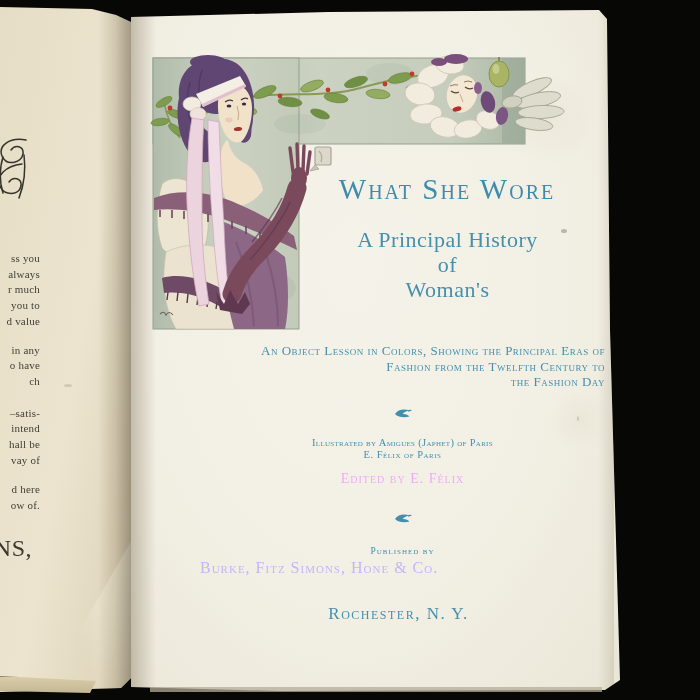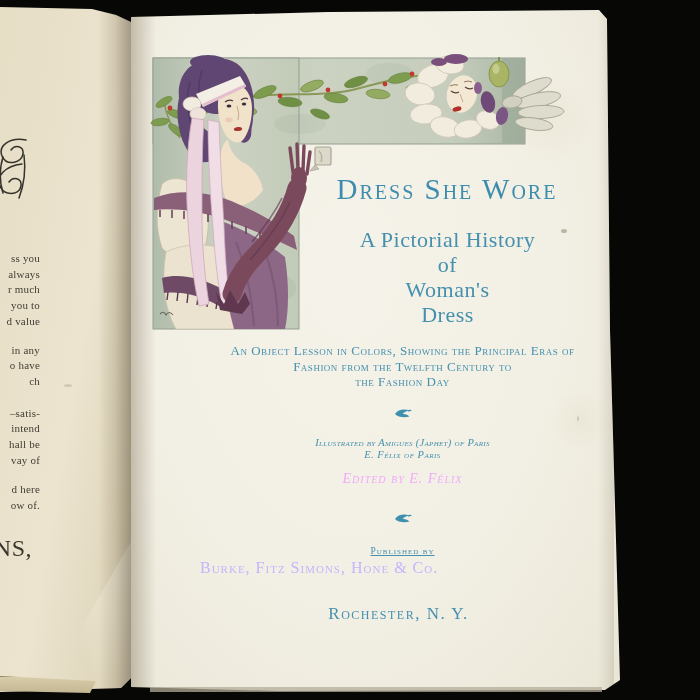--- a/index.html
+++ b/index.html
@@ -44,31 +44,31 @@
   .lp-text .g2{margin-top:13px;}
   .lp-text .g3{margin-top:16px;}
   .lp-text .g4{margin-top:14px;}
   .lp-big{position:absolute;left:-40px;top:534px;width:72px;text-align:right;
     font-size:24px;line-height:28px;color:#3a372f;letter-spacing:.5px;white-space:nowrap;}
   .lp-flourish{position:absolute;left:-5px;top:135px;}
   .tp-title{position:absolute;left:302px;top:172px;width:290px;text-align:center;
     font-variant:small-caps;font-size:29px;line-height:34px;letter-spacing:2px;color:#3e8cad;}
   .tp-subtitle{position:absolute;left:320px;top:227px;width:255px;text-align:center;
     font-size:22px;line-height:25px;letter-spacing:.5px;color:#4590ae;}
-  .tp-tagline{position:absolute;left:200px;top:343px;width:405px;text-align:center;
+  .tp-tagline{position:absolute;left:200px;top:343px;width:405px;text-align:right;
     font-variant:small-caps;font-size:13px;line-height:15.6px;letter-spacing:.5px;color:#4590ae;}
   .orn1{position:absolute;left:394px;top:408px;}
   .orn2{position:absolute;left:394px;top:513px;}
-  .tp-credits{position:absolute;left:200px;top:436px;width:405px;text-align:center;color:#4590ae;font-style:italic;}
+  .tp-credits{position:absolute;left:200px;top:436px;width:405px;text-align:center;color:#4590ae;}
   .credit-1{font-variant:small-caps;font-size:10.5px;line-height:13px;letter-spacing:.3px;}
   .credit-2{font-size:9px;line-height:11px;}
   .credit-3{font-variant:small-caps;font-size:10.5px;line-height:12px;letter-spacing:.5px;}
   .credit-4{font-variant:small-caps;font-size:14px;line-height:16px;letter-spacing:1px;margin-top:10px;color:#f0abfc;}
   .pub-by{position:absolute;left:200px;top:546px;width:405px;text-align:center;
-    font-variant:small-caps;font-size:9.5px;letter-spacing:1px;color:#4590ae;text-decoration:underline;}
+    font-variant:small-caps;font-size:9.5px;letter-spacing:1px;color:#4590ae;}
   .pub-name{position:absolute;left:200px;top:559px;width:405px;text-align:left;
     font-variant:small-caps;font-size:16px;letter-spacing:1px;color:#c4b5fd;}
   .pub-loc{position:absolute;left:196px;top:604px;width:405px;text-align:center;
     font-variant:small-caps;font-size:17px;letter-spacing:1.5px;color:#4590ae;}
   .speck{position:absolute;border-radius:50%;background:rgba(122,112,88,.45);}
 </style>
 </head>
 <body>
 
 <div class="left-page">
@@ -276,27 +276,26 @@
     <g fill="#dedccd" stroke="#a6a492" stroke-width=".9">
       <ellipse cx="382" cy="36" rx="21" ry="6.5" transform="rotate(-24 382 36)"></ellipse>
       <ellipse cx="388" cy="48" rx="23" ry="7" transform="rotate(-12 388 48)"></ellipse>
       <ellipse cx="391" cy="60" rx="23" ry="6.5" transform="rotate(-2 391 60)"></ellipse>
       <ellipse cx="384" cy="72" rx="19" ry="6" transform="rotate(8 384 72)"></ellipse>
       <ellipse cx="362" cy="50" rx="10" ry="6" transform="rotate(-10 362 50)" fill="#d2d0c0"></ellipse>
     </g>
   </g>
 </svg>
 
-<div class="tp-title">Dress She Wore</div>
+<div class="tp-title">What She Wore</div>
 
 <div class="tp-subtitle">
-  <div>A Pictorial History</div>
+  <div>A Principal History</div>
   <div>of</div>
   <div>Woman's</div>
-  <div>Dress</div>
 </div>
 
 <div class="tp-tagline">
   <div>An Object Lesson in Colors, Showing the Principal Eras of</div>
   <div>Fashion from the Twelfth Century to</div>
   <div>the Fashion Day</div>
 </div>
 
 <svg class="orn1" width="18" height="11" viewBox="0 0 18 11">
   <path d="M1,6 C4,1.5 10,.5 15.6,2.6 C12.4,3.1 10,4.2 8.6,6 C11,5.6 14,6.6 15.4,8.6 C10.8,9.6 4,9.4 1,6 Z" fill="#3f8fae"></path>

